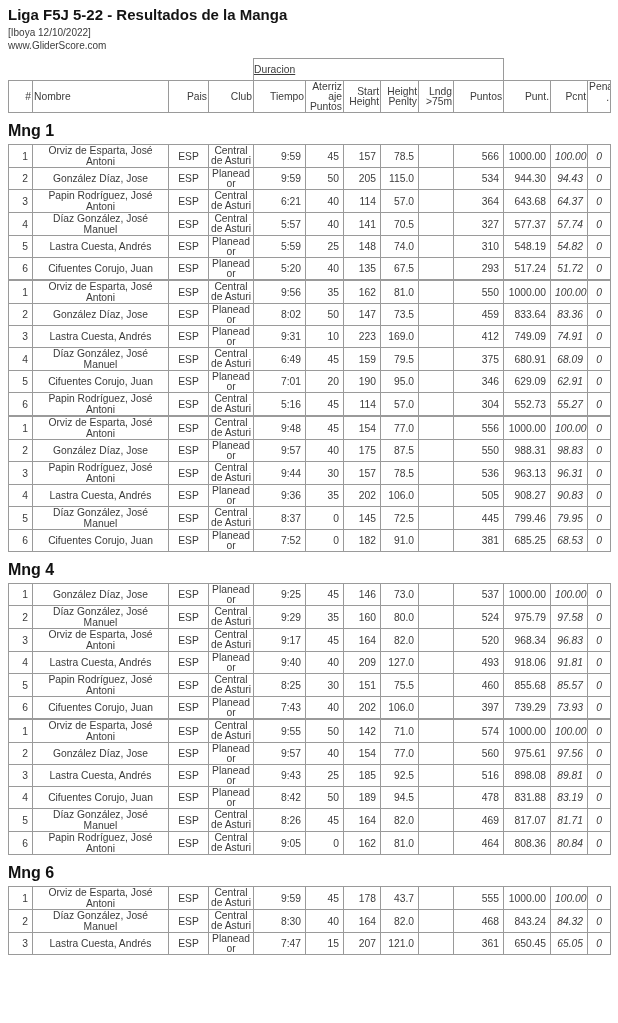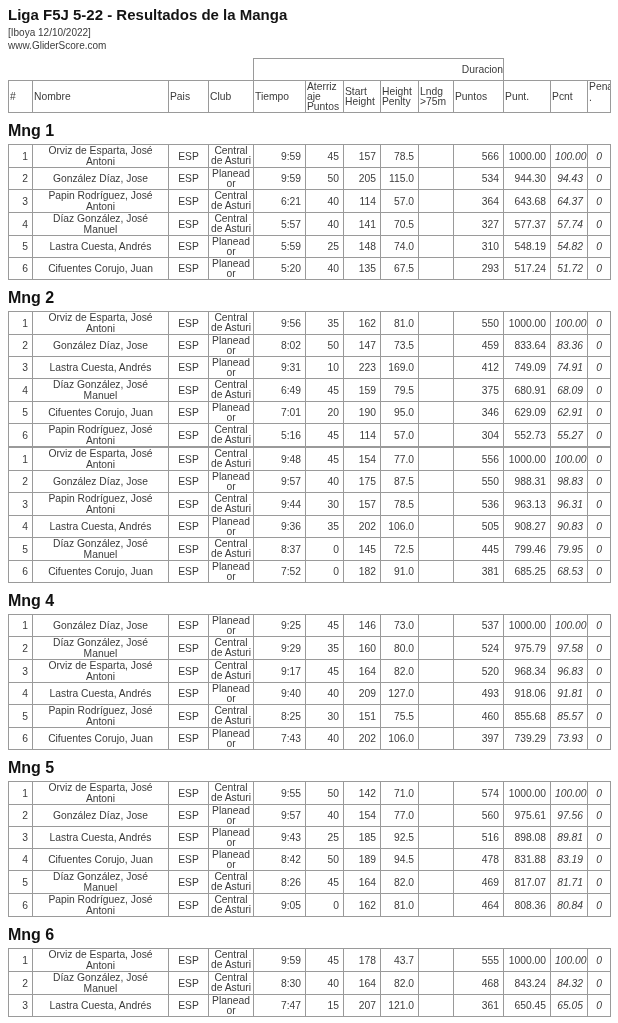--- a/index.html
+++ b/index.html
@@ -12,23 +12,23 @@
   .doc-sub{font-size:10px;color:#3b3b3b;line-height:1.3;}
   table{border-collapse:collapse;table-layout:fixed;width:602px;}
   col.c0{width:24px}col.c1{width:136px}col.c2{width:40px}col.c3{width:45px}
   col.c4{width:52px}col.c5{width:38px}col.c6{width:37px}col.c7{width:38px}
   col.c8{width:35px}col.c9{width:50px}col.c10{width:47px}col.c11{width:37px}
   col.c12{width:23px}
   td{font-size:10.3px;color:#3b3b3b;overflow:hidden;padding:0 4px;}
   
   .hdr-table{margin-top:6px;}
   .hdr-top td{border:none;height:21px;padding:0;}
-  .hdr-top td.duracion{border:1px solid #9a9a9a;text-align:right;vertical-align:middle;}
+  .hdr-top td.duracion{border:1px solid #9a9a9a;text-align:left;vertical-align:middle;text-decoration:underline;}
   .hdr-main td{
-    border:1px solid #9a9a9a;height:31px;text-align:left;vertical-align:middle;
+    border:1px solid #9a9a9a;height:31px;text-align:right;vertical-align:middle;
     white-space:pre-line;line-height:10px;padding:0 1px;
   }
   .hdr-main td.name-col{text-align:left;}
   .hdr-main td.penal-col{vertical-align:top;line-height:11px;}
   
   .mng{font-size:16px;font-weight:bold;color:#111;margin:9px 0 4px 0;}
   .data-table td{border:1px solid #9a9a9a;height:21px;vertical-align:middle;}
   td.l{text-align:center}
   td.c{text-align:center}
   td.r{text-align:right}
@@ -203,21 +203,20 @@
     <td class="r">293</td>
     <td class="r">517.24</td>
     <td class="r i">51.72</td>
     <td class="c i">0</td>
   </tr>
 </tbody>
     </table>
   </div>
 
   <div class="round">
-    <div class="mng">Mng 2</div>
     <table class="data-table">
       <colgroup>
         <col class="c0">
             <col class="c1">
             <col class="c2">
             <col class="c3">
             <col class="c4">
         <col class="c5">
             <col class="c6">
             <col class="c7">
@@ -556,21 +555,20 @@
     <td class="r">397</td>
     <td class="r">739.29</td>
     <td class="r i">73.93</td>
     <td class="c i">0</td>
   </tr>
 </tbody>
     </table>
   </div>
 
   <div class="round">
-    <div class="mng">Mng 5</div>
     <table class="data-table">
       <colgroup>
         <col class="c0">
             <col class="c1">
             <col class="c2">
             <col class="c3">
             <col class="c4">
         <col class="c5">
             <col class="c6">
             <col class="c7">

